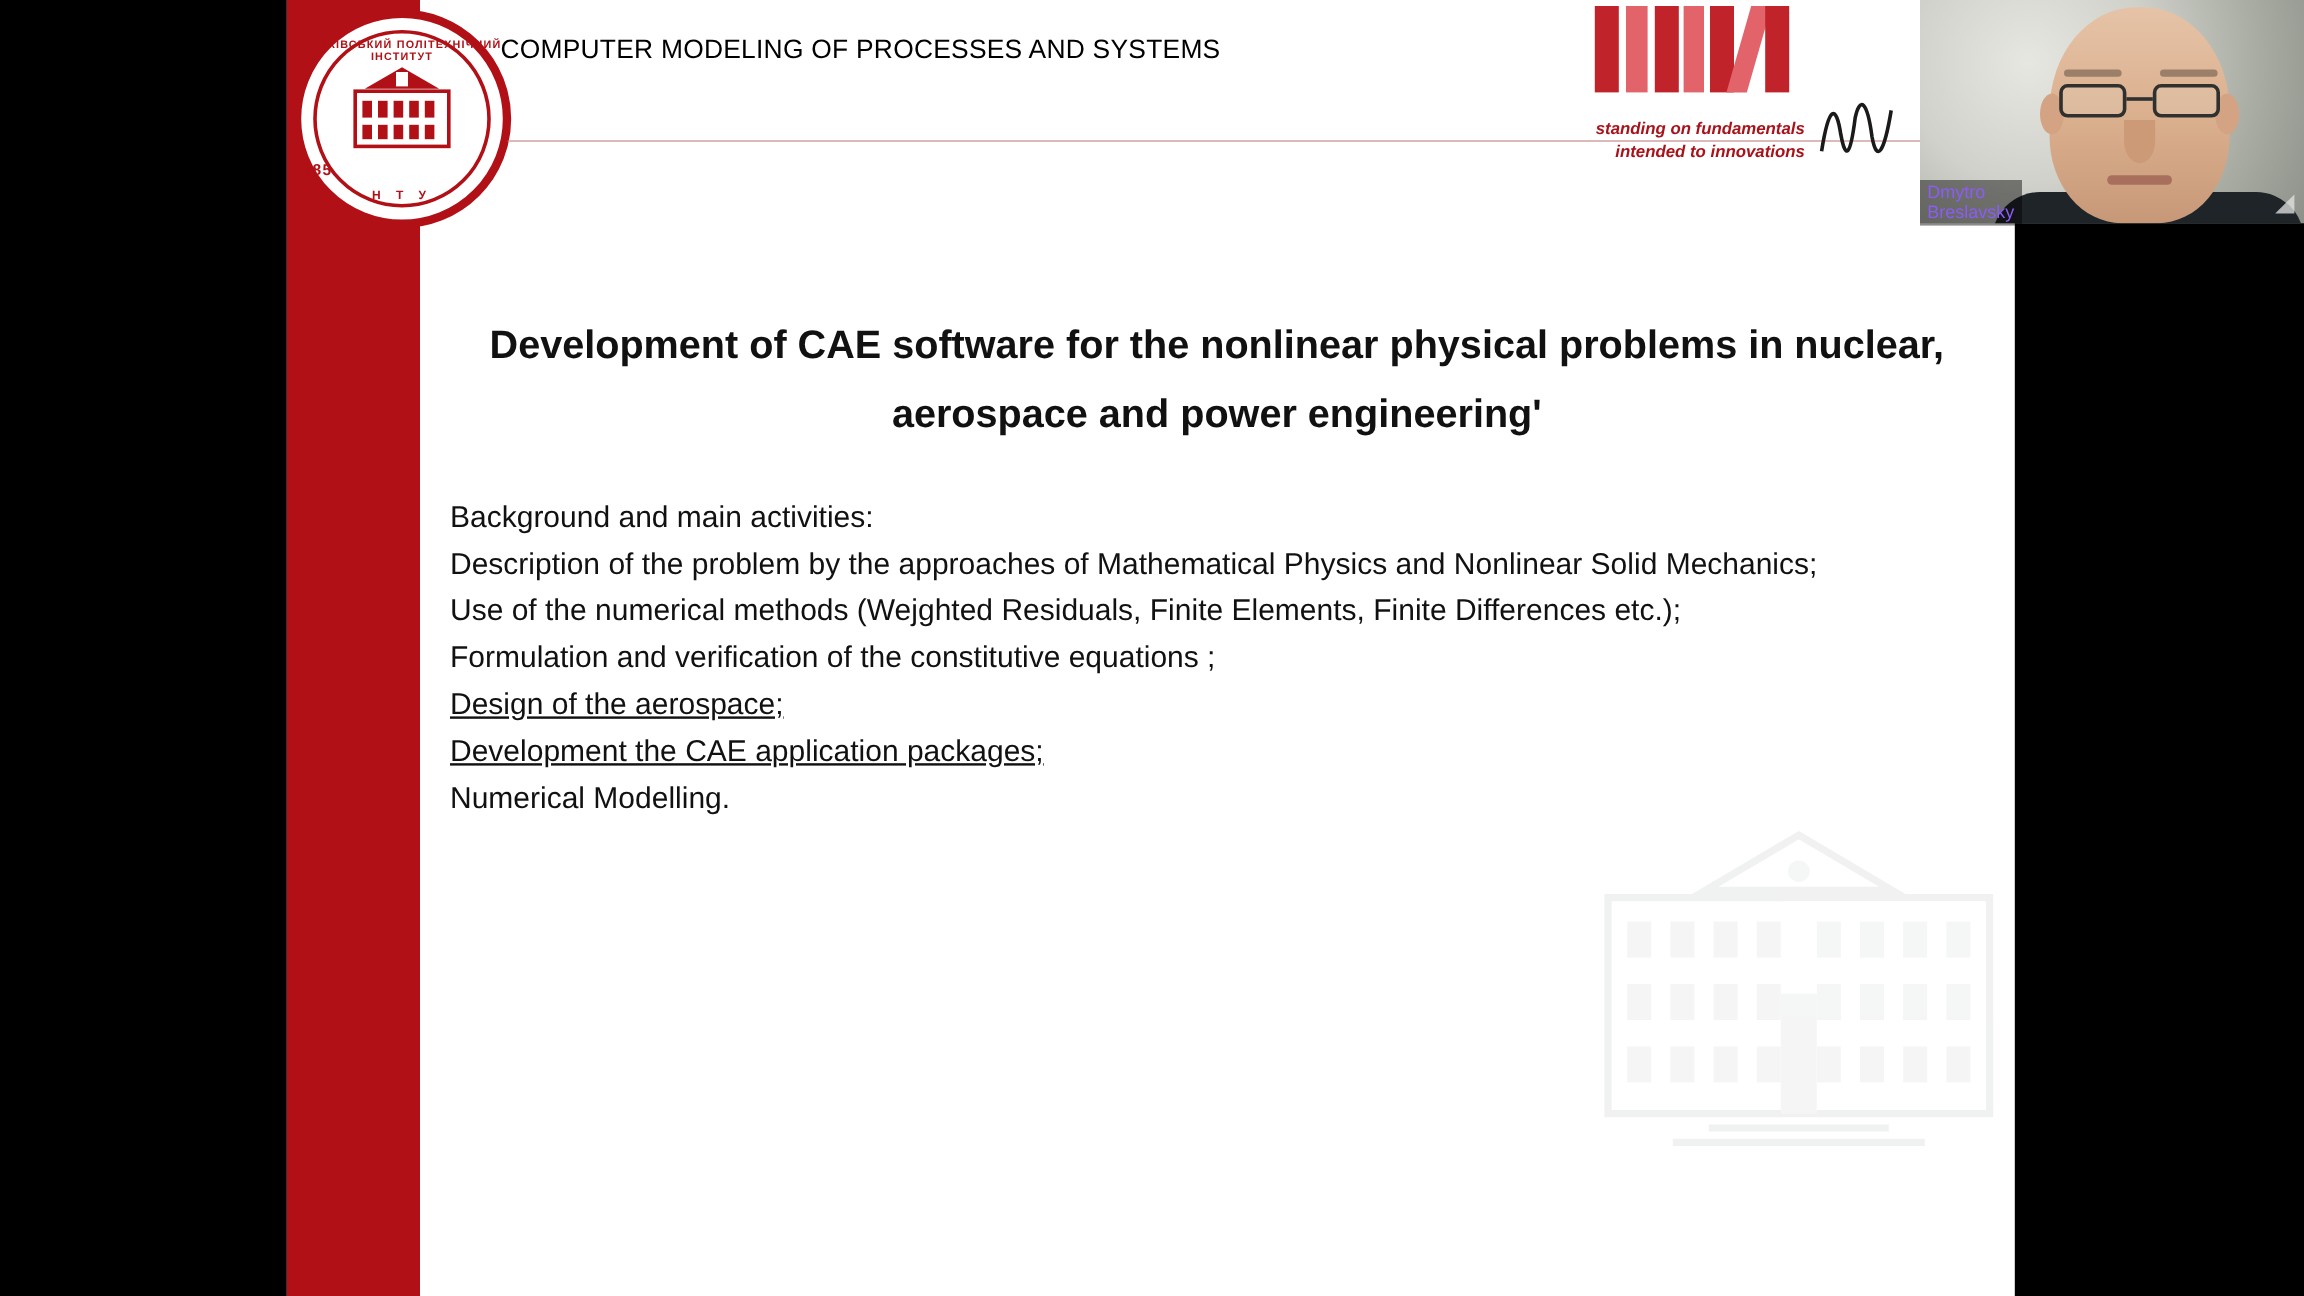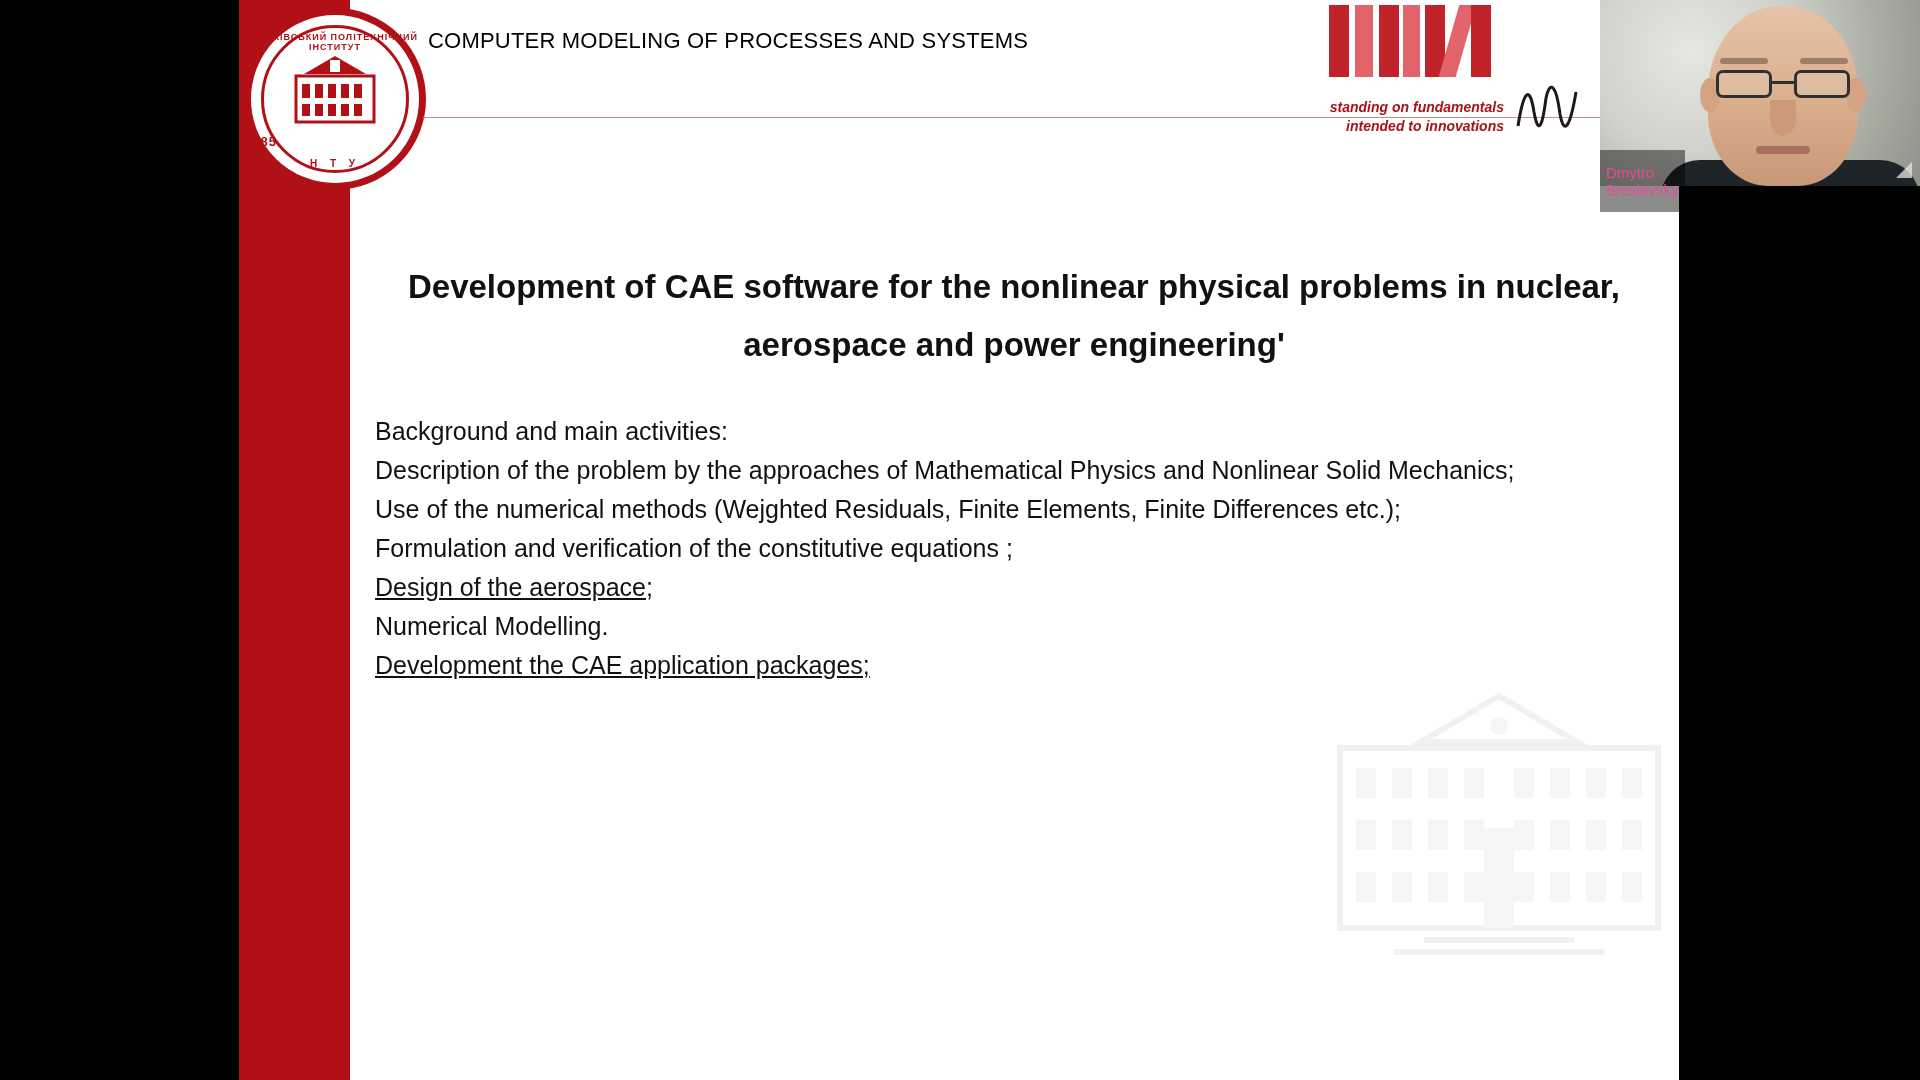--- a/index.html
+++ b/index.html
@@ -92,21 +92,21 @@
     font-size: 9px;
     font-weight: bold;
     letter-spacing: 1px;
   }
   #seal .seal-text-top { top: 24px; }
   #seal .seal-text-bottom { top: 150px; font-size: 10px; letter-spacing: 5px; }
 
   
   #header-title {
     position: absolute;
-    left: 189px;
+    left: 178px;
     top: 28px;
     width: 1000px;
     font-size: 22px;
     color: #000000;
     letter-spacing: 0.2px;
   }
   #header-rule {
     position: absolute;
     left: 184px;
     top: 117px;
@@ -289,23 +289,23 @@
     top: 160px;
     width: 260px;
     height: 40px;
     border-radius: 60px 60px 0 0;
     background: #1f2429;
   }
   #cam-name {
     position: absolute;
     left: 1600px;
     top: 150px;
-    padding: 14px 6px;
+    padding: 2px 6px;
     font-size: 15px;
-    color: #ec4899;
+    color: #8b5cf6;
     background: rgba(0,0,0,0.45);
   }
   #cam-corner-tl, #cam-corner-br {
     position: absolute;
     width: 0; height: 0;
   }
   #cam-corner-br {
     left: 1896px;
     top: 162px;
     border-left: 16px solid transparent;
@@ -366,22 +366,22 @@
     </svg>
 
     <div id="main-title">Development of CAE software for the nonlinear physical problems in nuclear, aerospace and power engineering'</div>
 
     <div id="body-block">
       <div class="line"><span>Background and main activities:</span></div>
       <div class="line"><span>Description of the problem by the approaches of Mathematical Physics and Nonlinear Solid Mechanics;</span></div>
       <div class="line"><span>Use of the numerical methods (Wejghted Residuals, Finite Elements, Finite Differences etc.);</span></div>
       <div class="line"><span>Formulation and verification of the constitutive equations ;</span></div>
       <div class="line"><span class="underlined" style="text-decoration:underline">Design of the aerospace;</span></div>
+      <div class="line"><span class="underlined" style="text-decoration:underline">Development the CAE application packages;</span></div>
       <div class="line"><span>Numerical Modelling.</span></div>
-      <div class="line"><span class="underlined" style="text-decoration:underline">Development the CAE application packages;</span></div>
     </div>
 
     <svg id="watermark" viewBox="0 0 330 265">
       <g fill="none" stroke="#d6d8d8" stroke-width="6">
         <polygon points="165,6 243,52 87,52"></polygon>
         <rect x="6" y="58" width="318" height="180"></rect>
         <line x1="90" y1="250" x2="240" y2="250"></line>
         <line x1="60" y1="262" x2="270" y2="262"></line>
       </g>
       <g fill="#e3e5e5">

